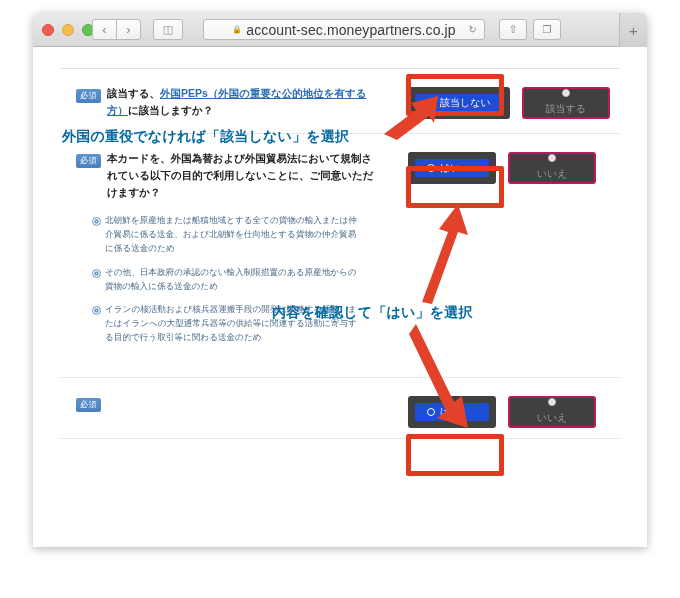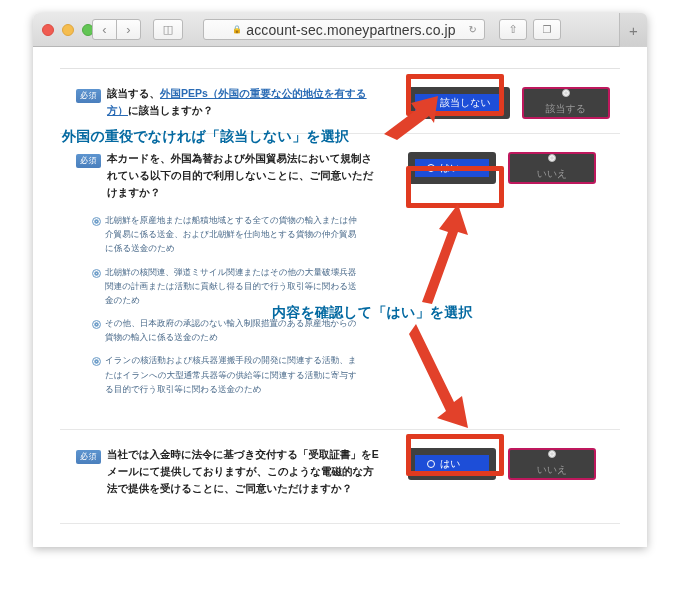--- a/index.html
+++ b/index.html
@@ -267,42 +267,40 @@
       </div>
 
       <div class="qrow" style="padding-bottom:24px">
         <div class="qleft">
           <div class="qhead">
             <span class="badge-required">必須</span>
             <div class="qtext">本カードを、外国為替および外国貿易法において規制されている以下の目的で利用しないことに、ご同意いただけますか？</div>
           </div>
           <ul class="bullets">
             <li>北朝鮮を原産地または船積地域とする全ての貨物の輸入または仲介貿易に係る送金、および北朝鮮を仕向地とする貨物の仲介貿易に係る送金のため</li>
-            <li>北朝鮮の核関連、弾道ミサイル関連またはその他の大量破壊兵器関連の計画または活動に貢献し得る目的で行う取引等に関わる送金のため</li>
             <li>その他、日本政府の承認のない輸入制限措置のある原産地からの貨物の輸入に係る送金のため</li>
             <li>イランの核活動および核兵器運搬手段の開発に関連する活動、またはイランへの大型通常兵器等の供給等に関連する活動に寄与する目的で行う取引等に関わる送金のため</li>
           </ul>
         </div>
         <div class="qright">
           <div class="opt selected">
             <span class="radio-dot"></span>
             <span>はい</span>
           </div>
           <div class="opt unselected">
             <span class="radio-dot"></span>
             <span>いいえ</span>
           </div>
         </div>
       </div>
 
       <div class="qrow" style="padding-bottom:26px">
         <div class="qleft">
           <div class="qhead">
             <span class="badge-required">必須</span>
-            <div class="qtext">当社では入金時に法令に基づき交付する「受取証書」をEメールにて提供しておりますが、このような電磁的な方法で提供を受けることに、ご同意いただけますか？</div>
           </div>
         </div>
         <div class="qright">
           <div class="opt selected">
             <span class="radio-dot"></span>
             <span>はい</span>
           </div>
           <div class="opt unselected">
             <span class="radio-dot"></span>
             <span>いいえ</span>

